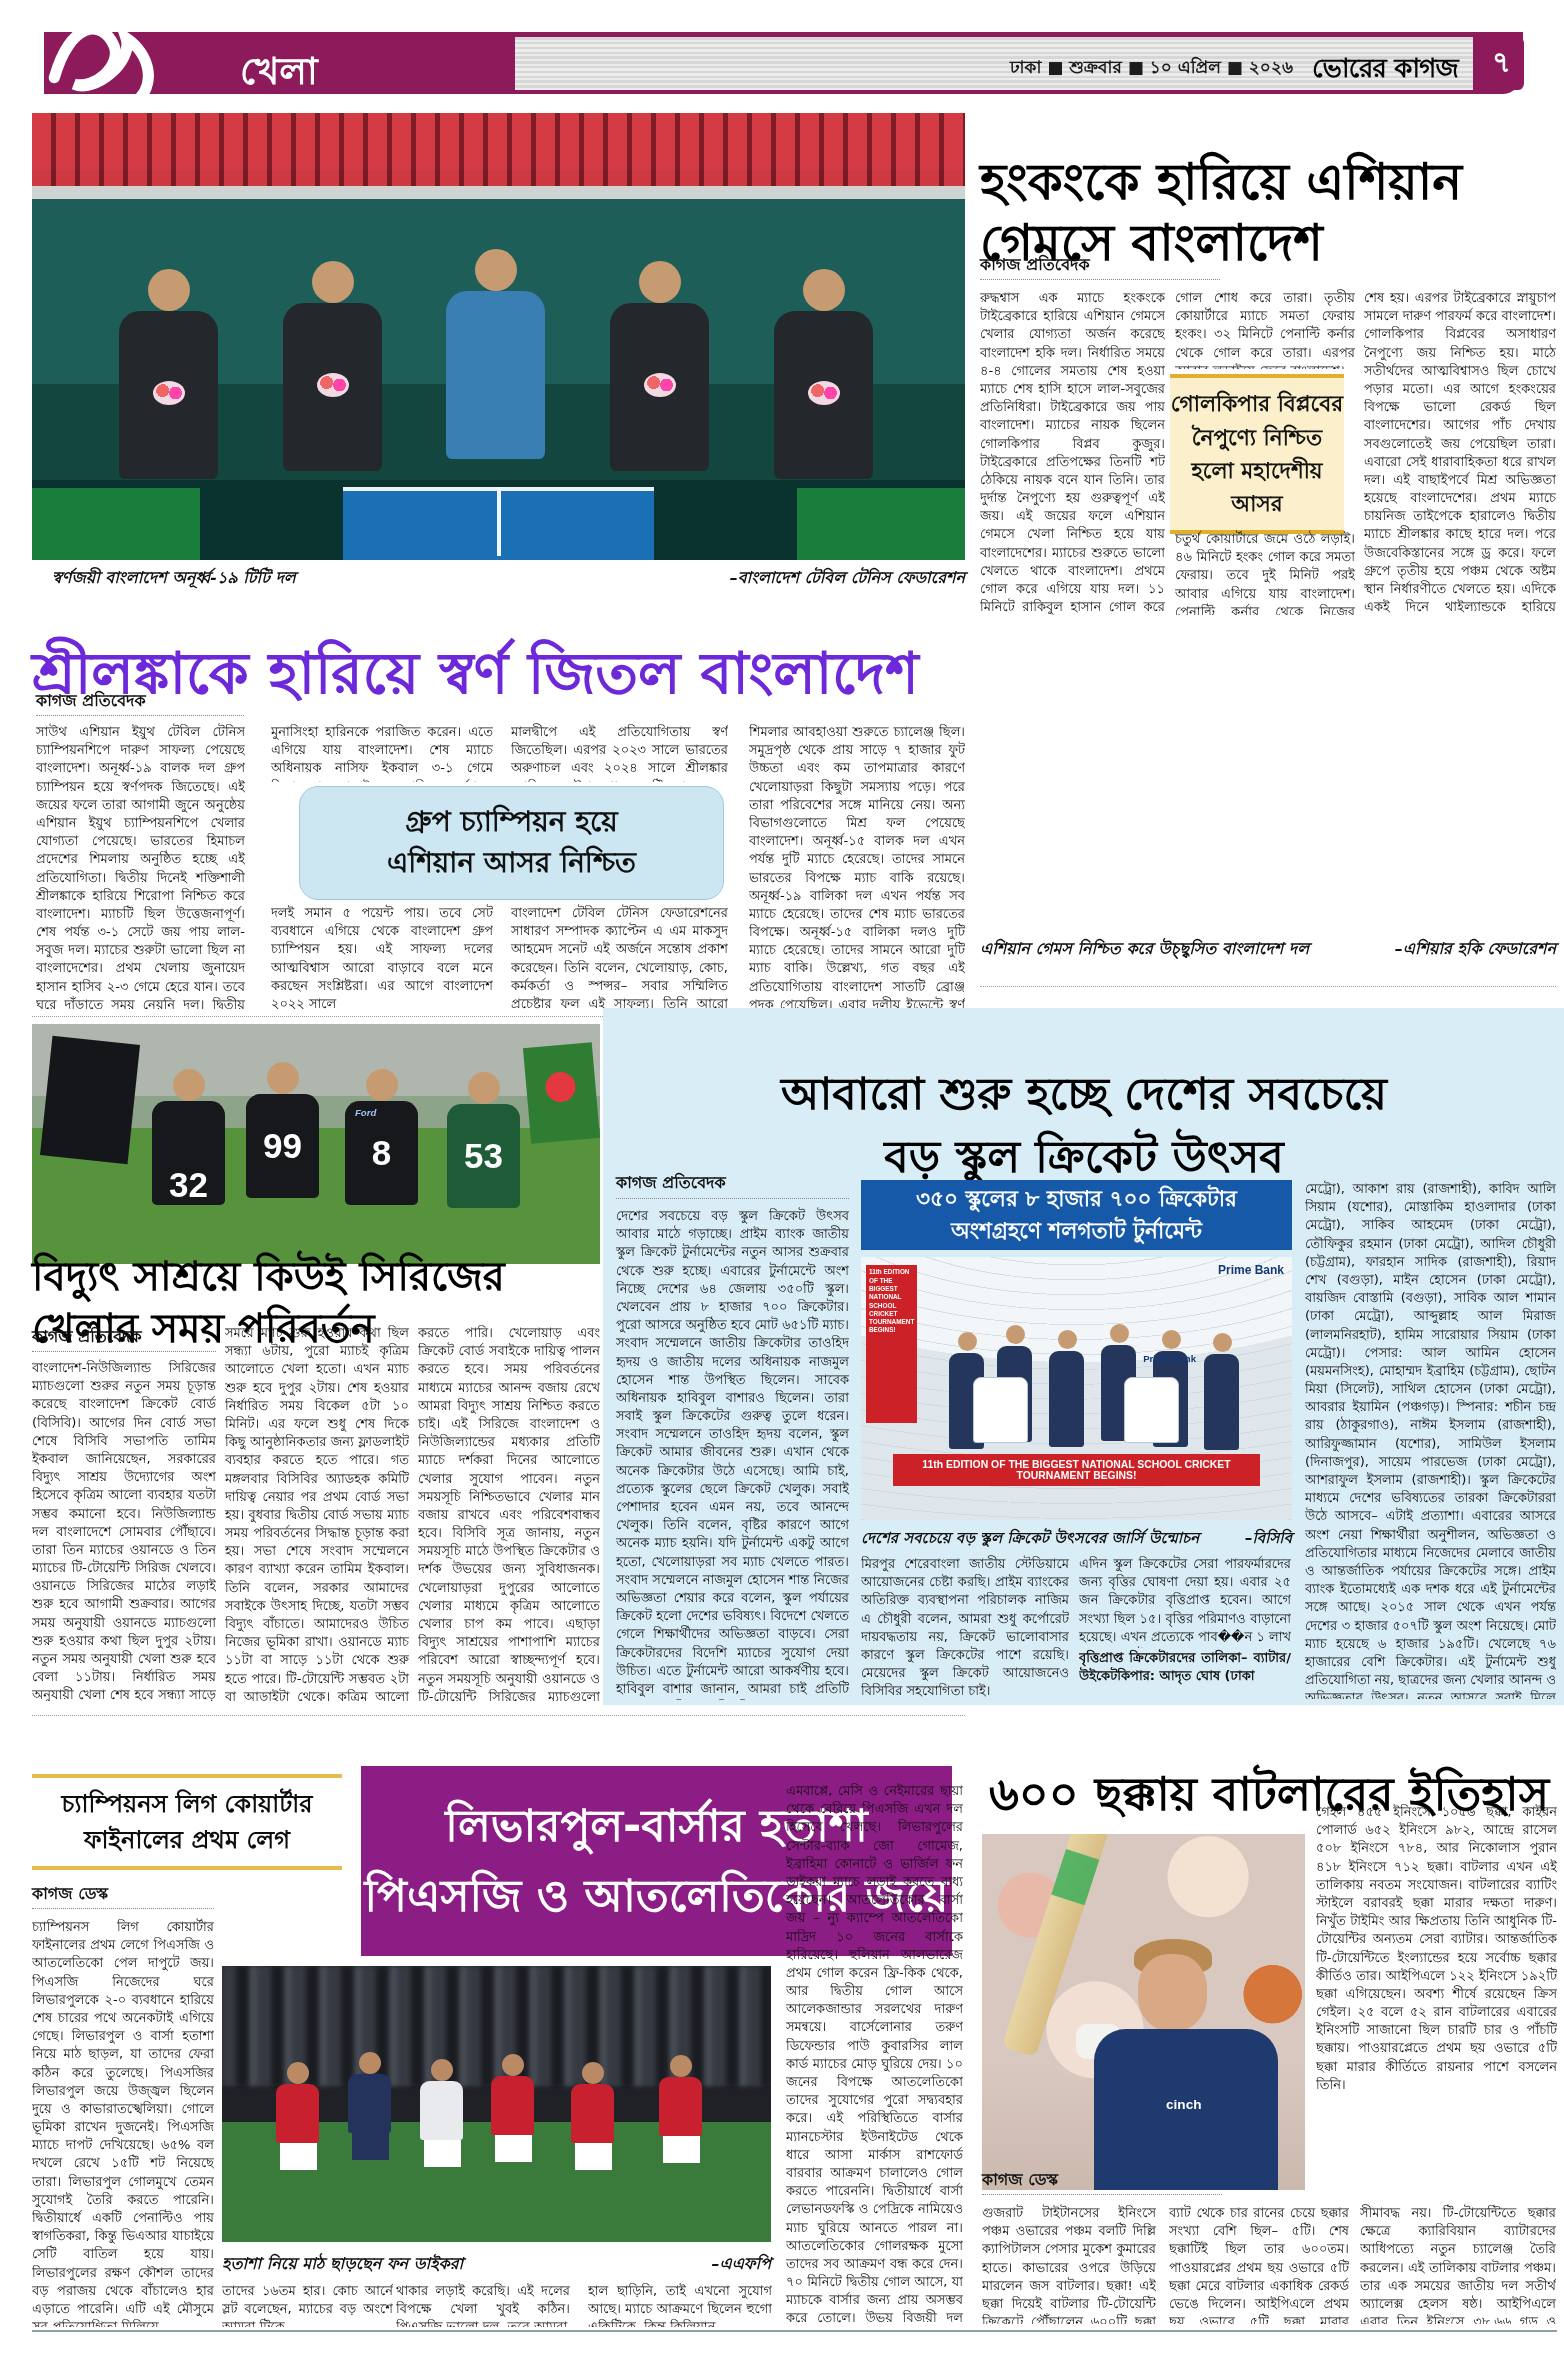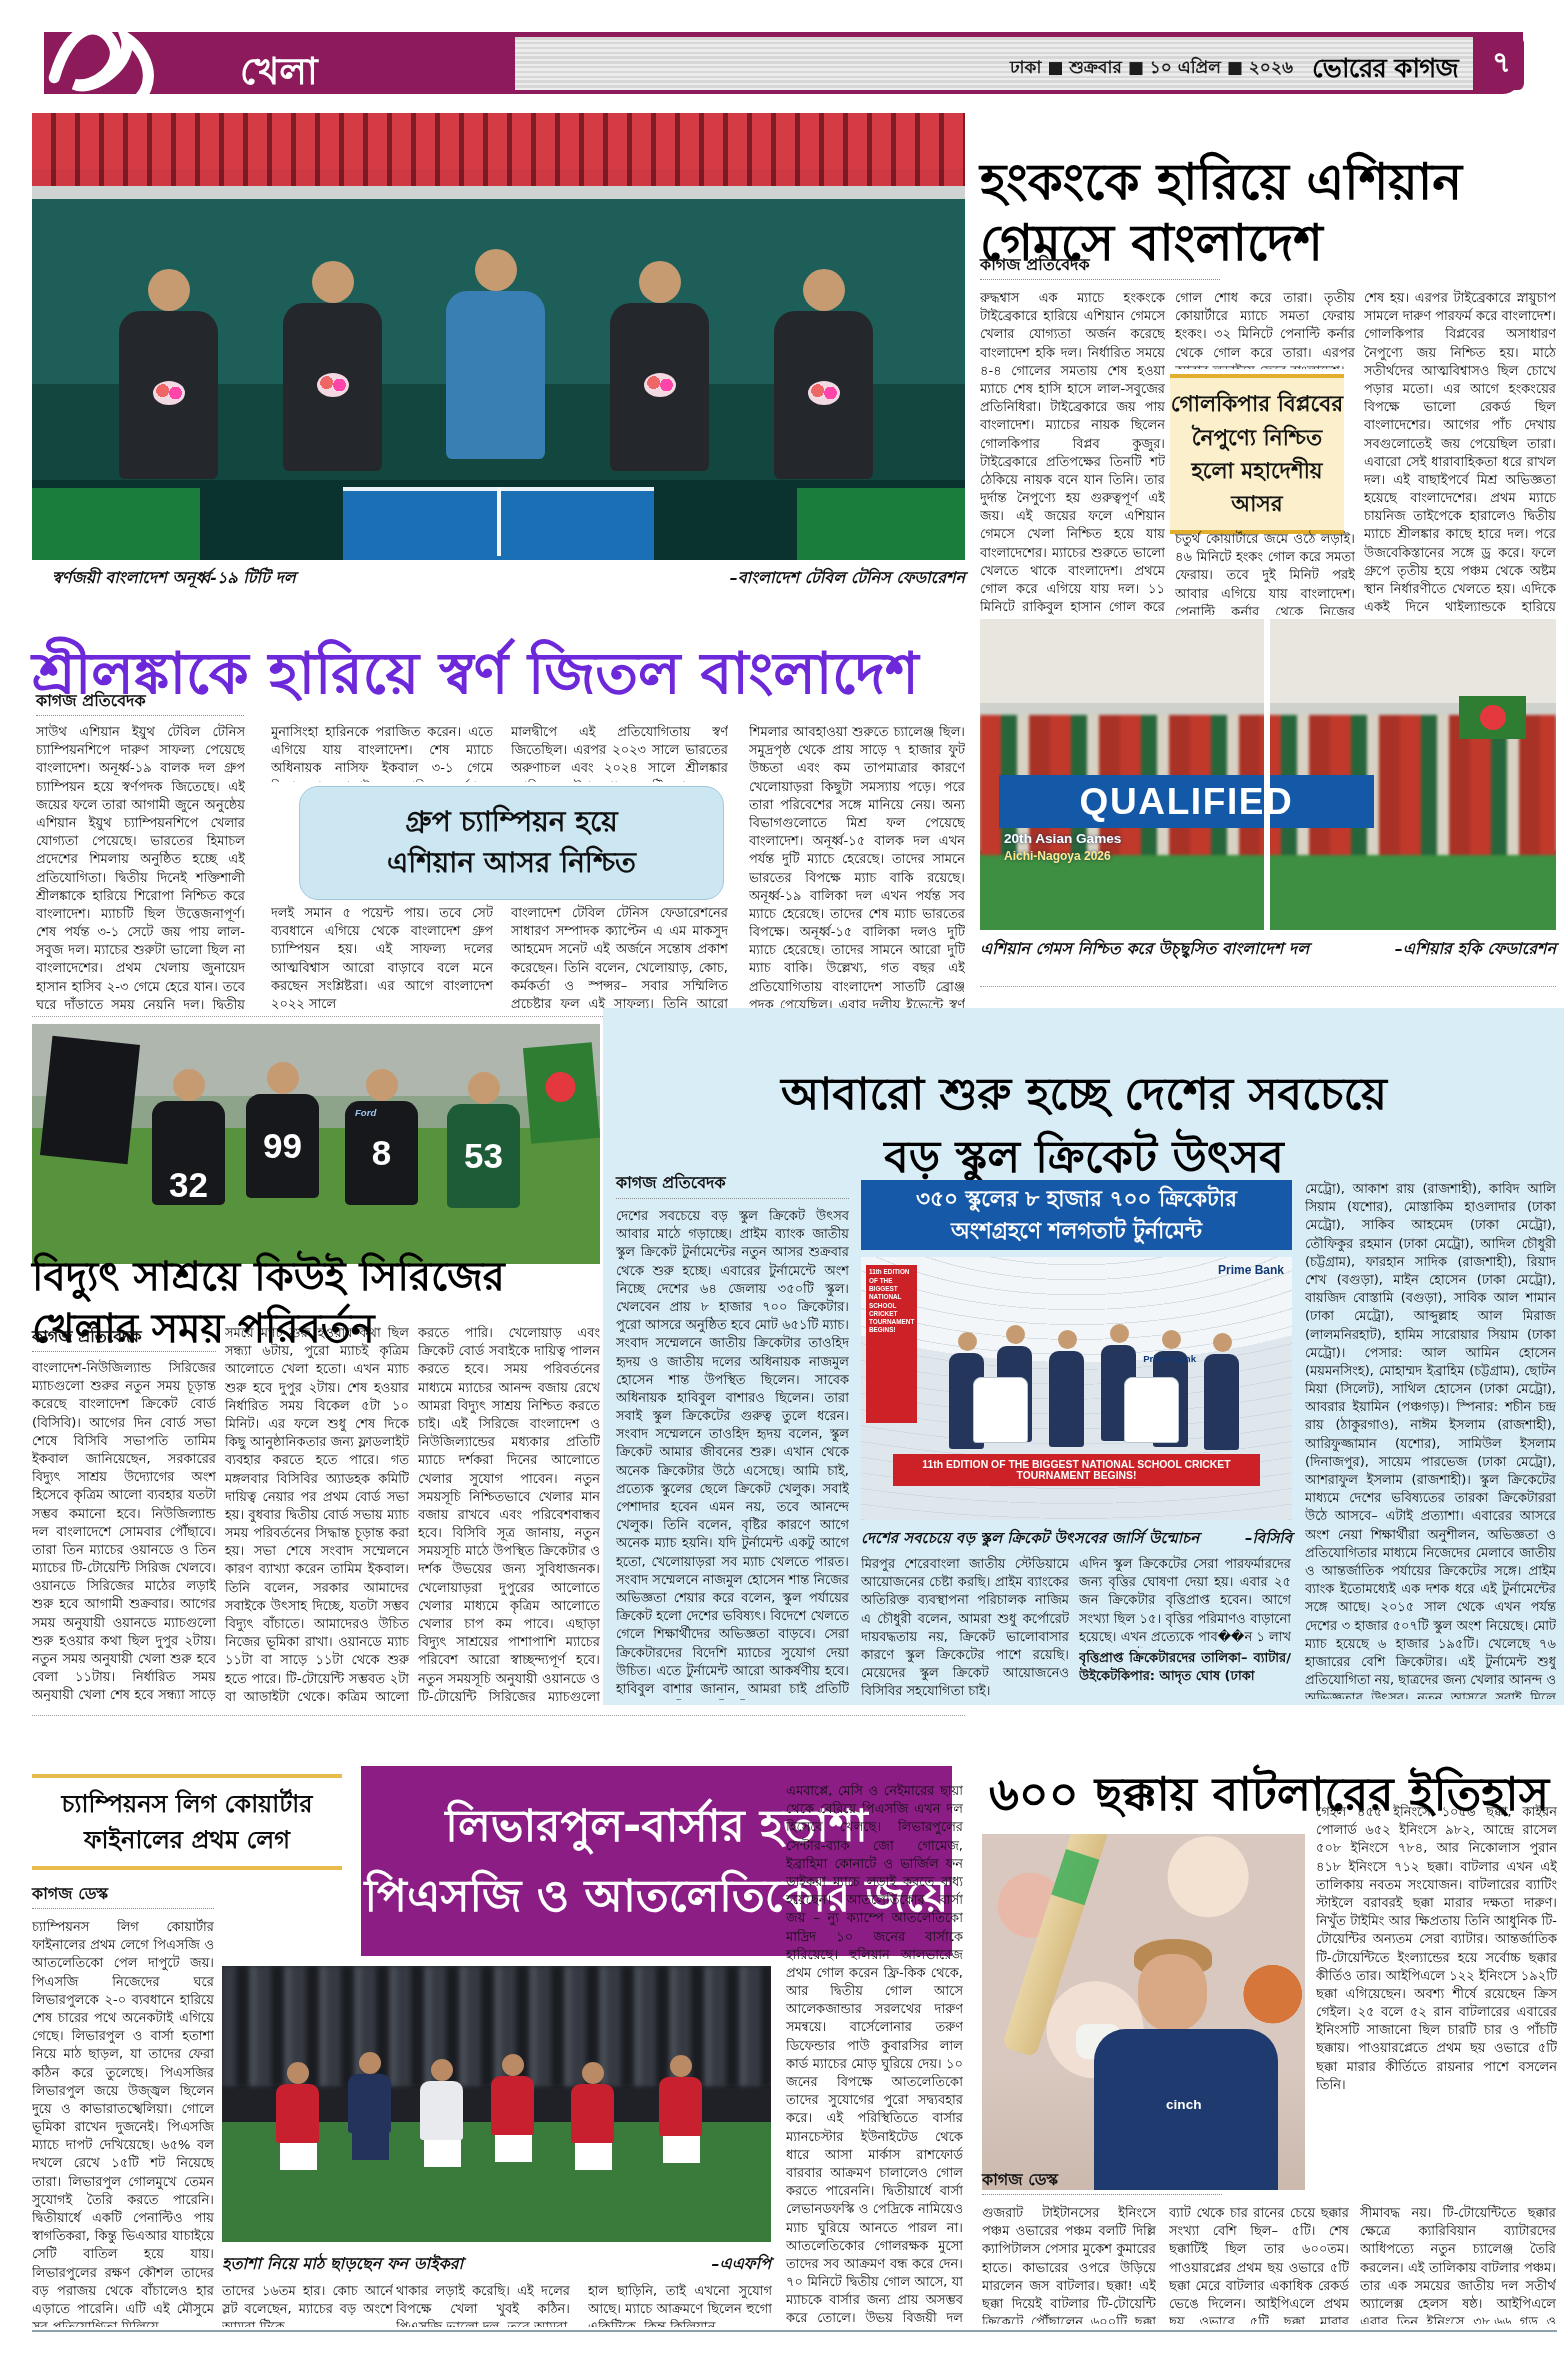--- a/index.html
+++ b/index.html
@@ -182,28 +182,20 @@
 
   <h1 class="hl-hockey">হংকংকে হারিয়ে এশিয়ান গেমসে বাংলাদেশ</h1>
   <div class="byline" style="left:980px;top:252px;">কাগজ প্রতিবেদক</div>
   <div class="dotted" style="left:980px;top:279px;width:240px;"></div>
   <div class="col" style="left:980px;top:289px;width:185px;height:326px;">রুদ্ধশ্বাস এক ম্যাচে হংকংকে টাইব্রেকারে হারিয়ে এশিয়ান গেমসে খেলার যোগ্যতা অর্জন করেছে বাংলাদেশ হকি দল। নির্ধারিত সময়ে ৪-৪ গোলের সমতায় শেষ হওয়া ম্যাচে শেষ হাসি হাসে লাল-সবুজের প্রতিনিধিরা। টাইব্রেকারে জয় পায় বাংলাদেশ। ম্যাচের নায়ক ছিলেন গোলকিপার বিপ্লব কুজুর। টাইব্রেকারে প্রতিপক্ষের তিনটি শট ঠেকিয়ে নায়ক বনে যান তিনি। তার দুর্দান্ত নৈপুণ্যে হয় গুরুত্বপূর্ণ এই জয়। এই জয়ের ফলে এশিয়ান গেমসে খেলা নিশ্চিত হয়ে যায় বাংলাদেশের। ম্যাচের শুরুতে ভালো খেলতে থাকে বাংলাদেশ। প্রথমে গোল করে এগিয়ে যায় দল। ১১ মিনিটে রাকিবুল হাসান গোল করে দলকে এগিয়ে দেন। ১৭ মিনিটে পেনাল্টি স্ট্রোক থেকে ব্যবধান বাড়ান আশরাফুল ইসলাম। অবশ্য প্রথমার্ধেই একটি</div>
   <div class="col" style="left:1175px;top:289px;width:180px;height:80px;">গোল শোধ করে তারা। তৃতীয় কোয়ার্টারে ম্যাচে সমতা ফেরায় হংকং। ৩২ মিনিটে পেনাল্টি কর্নার থেকে গোল করে তারা। এরপর আবার লড়াইয়ে ফেরে বাংলাদেশ।</div>
   <div class="yellowbox">গোলকিপার বিপ্লবের নৈপুণ্যে নিশ্চিত হলো মহাদেশীয় আসর</div>
   <div class="col" style="left:1175px;top:530px;width:180px;height:85px;">চতুর্থ কোয়ার্টারে জমে ওঠে লড়াই। ৪৬ মিনিটে হংকং গোল করে সমতা ফেরায়। তবে দুই মিনিট পরই আবার এগিয়ে যায় বাংলাদেশ। পেনাল্টি কর্নার থেকে নিজের দ্বিতীয় গোল করেন আশরাফুল। কিন্তু এই লিডও ধরে রাখতে পারেনি দল। ৪৯ মিনিটে আবার গোল শোধ করে হংকং। ফলে ম্যাচ ৪-৪ সমতায়</div>
   <div class="col" style="left:1364px;top:289px;width:192px;height:326px;">শেষ হয়। এরপর টাইব্রেকারে স্নায়ুচাপ সামলে দারুণ পারফর্ম করে বাংলাদেশ। গোলকিপার বিপ্লবের অসাধারণ নৈপুণ্যে জয় নিশ্চিত হয়। মাঠে সতীর্থদের আত্মবিশ্বাসও ছিল চোখে পড়ার মতো। এর আগে হংকংয়ের বিপক্ষে ভালো রেকর্ড ছিল বাংলাদেশের। আগের পাঁচ দেখায় সবগুলোতেই জয় পেয়েছিল তারা। এবারো সেই ধারাবাহিকতা ধরে রাখল দল। এই বাছাইপর্বে মিশ্র অভিজ্ঞতা হয়েছে বাংলাদেশের। প্রথম ম্যাচে চায়নিজ তাইপেকে হারালেও দ্বিতীয় ম্যাচে শ্রীলঙ্কার কাছে হারে দল। পরে উজবেকিস্তানের সঙ্গে ড্র করে। ফলে গ্রুপে তৃতীয় হয়ে পঞ্চম থেকে অষ্টম স্থান নির্ধারণীতে খেলতে হয়। এদিকে একই দিনে থাইল্যান্ডকে হারিয়ে এশিয়ান গেমসে জায়গা করে নিয়েছে চায়নিজ তাইপে। তাদের বিপক্ষে আগামীকাল পঞ্চম স্থান নির্ধারণী ম্যাচ খেলবে বাংলাদেশ। বাংলাদেশ হকি দল এর আগে ১১ বার এশিয়ান গেমসে অংশ নিয়েছিল। ১৯৭৮ ও ২০১৮ সালে ষষ্ঠ হওয়াই তাদের সেরা সাফল্য। এবার নতুন করে ভালো কিছুর আশা জাগাল এই জয়।</div>
 
-  <figure class="ph hk-ph abs">
-    <div class="hk-crowd"></div>
-    <div class="hk-flag"></div>
-    <div class="hk-ribbon">QUALIFIED</div>
-    <div class="hk-sub">20th Asian Games</div>
-    <div class="hk-sub2">Aichi-Nagoya 2026</div>
-    <div class="hk-divider"></div>
-  </figure>
   <div class="cap" style="left:980px;top:936px;">এশিয়ান গেমস নিশ্চিত করে উচ্ছ্বসিত বাংলাদেশ দল</div>
   <div class="credit" style="left:1309px;top:936px;width:247px;">–এশিয়ার হকি ফেডারেশন</div>
   <div class="dashed-rule" style="left:980px;top:986px;width:576px;"></div>
 
   <h1 class="hl-tt">শ্রীলঙ্কাকে হারিয়ে স্বর্ণ জিতল বাংলাদেশ</h1>
   <div class="byline" style="left:36px;top:688px;">কাগজ প্রতিবেদক</div>
   <div class="dotted" style="left:36px;top:715px;width:208px;"></div>
   <div class="col" style="left:36px;top:723px;width:209px;height:286px;">সাউথ এশিয়ান ইয়ুথ টেবিল টেনিস চ্যাম্পিয়নশিপে দারুণ সাফল্য পেয়েছে বাংলাদেশ। অনূর্ধ্ব-১৯ বালক দল গ্রুপ চ্যাম্পিয়ন হয়ে স্বর্ণপদক জিতেছে। এই জয়ের ফলে তারা আগামী জুনে অনুষ্ঠেয় এশিয়ান ইয়ুথ চ্যাম্পিয়নশিপে খেলার যোগ্যতা পেয়েছে। ভারতের হিমাচল প্রদেশের শিমলায় অনুষ্ঠিত হচ্ছে এই প্রতিযোগিতা। দ্বিতীয় দিনেই শক্তিশালী শ্রীলঙ্কাকে হারিয়ে শিরোপা নিশ্চিত করে বাংলাদেশ। ম্যাচটি ছিল উত্তেজনাপূর্ণ। শেষ পর্যন্ত ৩-১ সেটে জয় পায় লাল-সবুজ দল। ম্যাচের শুরুটা ভালো ছিল না বাংলাদেশের। প্রথম খেলায় জুনায়েদ হাসান হাসিব ২-৩ গেমে হেরে যান। তবে ঘুরে দাঁড়াতে সময় নেয়নি দল। দ্বিতীয় ম্যাচে নাফিজ ইকবাল দানুন লাকসুরিয়াকে ৩-০ ব্যবধানে হারান। তৃতীয় ম্যাচে রামিম ইসলাম ৩-০ গেমে</div>
   <div class="col" style="left:271px;top:723px;width:222px;height:59px;">মুনাসিংহা হারিনকে পরাজিত করেন। এতে এগিয়ে যায় বাংলাদেশ। শেষ ম্যাচে অধিনায়ক নাসিফ ইকবাল ৩-১ গেমে ভিয়ানদুয়া আকাইনকে হারিয়ে স্বর্ণপদক নিশ্চিত করেন।</div>
   <div class="col" style="left:271px;top:904px;width:222px;height:105px;">দলই সমান ৫ পয়েন্ট পায়। তবে সেট ব্যবধানে এগিয়ে থেকে বাংলাদেশ গ্রুপ চ্যাম্পিয়ন হয়। এই সাফল্য দলের আত্মবিশ্বাস আরো বাড়াবে বলে মনে করছেন সংশ্লিষ্টরা। এর আগে বাংলাদেশ ২০২২ সালে</div>

